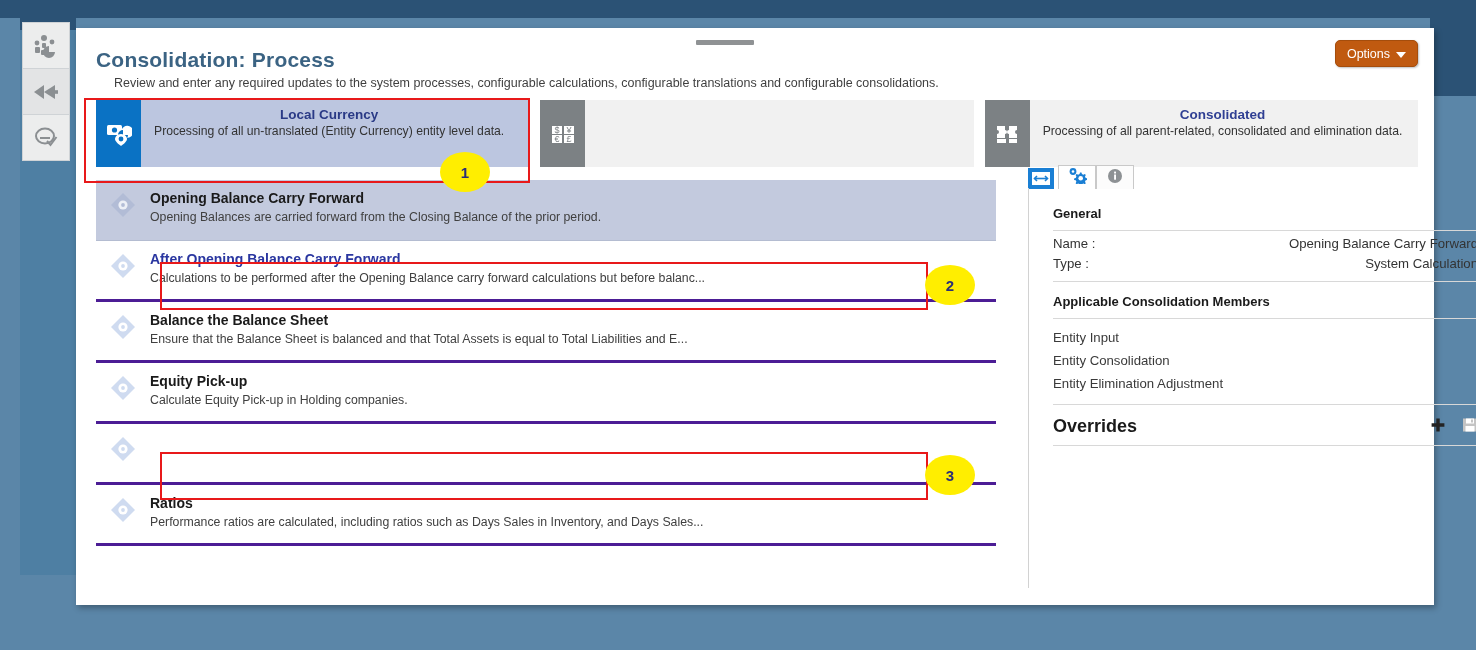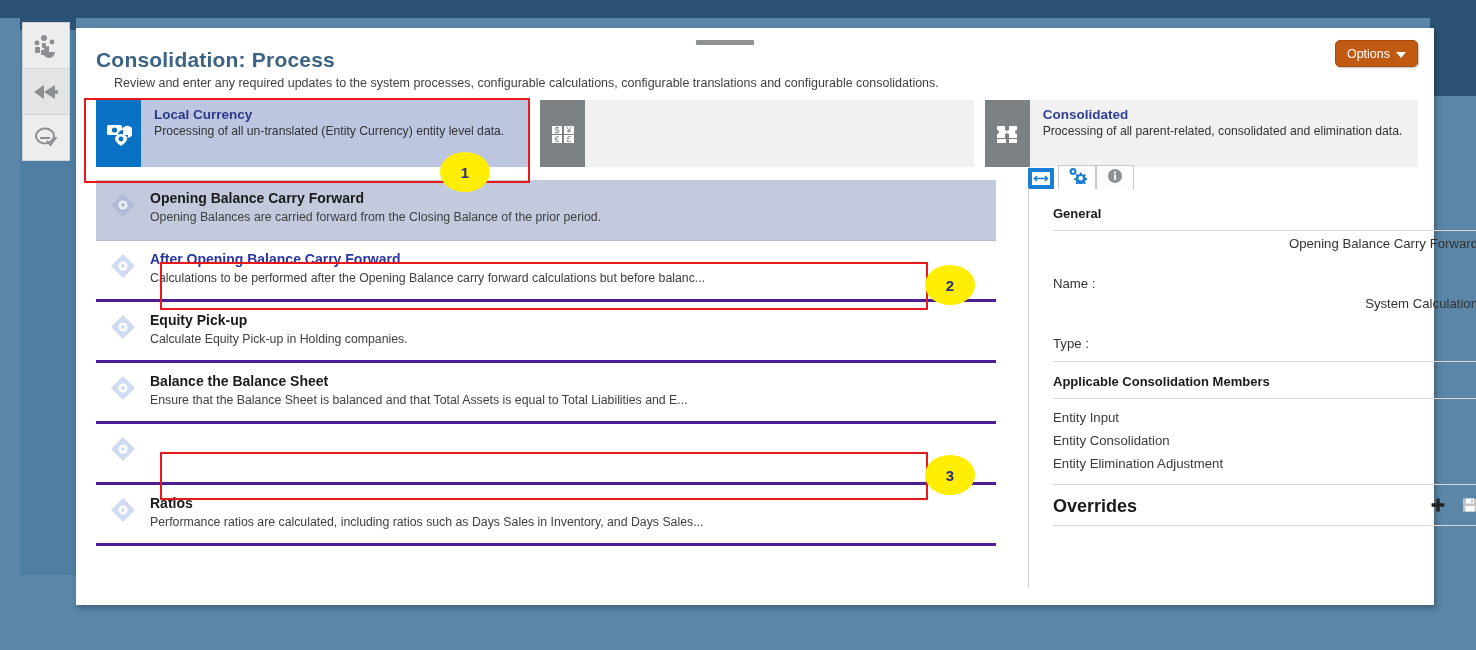--- a/index.html
+++ b/index.html
@@ -50,21 +50,21 @@
     box-shadow:1px 1px 2px rgba(0,0,0,.25);
   }
   .caret-dn{width:0;height:0;border-left:5px solid transparent;border-right:5px solid transparent;border-top:6px solid #fff;margin-top:2px;}
 
   
   .strip{position:absolute;left:20px;top:72px;width:1322px;height:67px;display:flex;gap:11px;}
   .pcard{flex:1;display:flex;background:#f1f1f1;}
   .pcard.sel{background:#bcc6e0;}
   .pcard-icon{width:45px;display:flex;align-items:center;justify-content:center;background:#7c8184;flex:0 0 45px;}
   .pcard.sel .pcard-icon{background:#0a72c4;}
-  .pcard-body{padding:6px 0 0 13px;}
+  .pcard-body{padding:6px 0 0 13px;text-align:center;}
   .pcard-title{font-size:13.5px;font-weight:bold;color:#2f3f93;line-height:17px;}
   .pcard.sel .pcard-title{color:#2a3a86;}
   .pcard-desc{font-size:12.2px;color:#333;line-height:15px;margin-top:1px;}
 
   
   .list{position:absolute;left:20px;top:152px;width:900px;}
   .row{display:flex;align-items:flex-start;height:61px;border-bottom:3px solid #4c1d95;box-sizing:border-box;position:relative;}
   .row.selected{background:#c3cade;border-bottom:1px solid #b4bcd1;}
   .row-ico{width:54px;flex:0 0 54px;display:flex;align-items:center;justify-content:center;padding-top:12px;align-self:flex-start;}
   .row-txt{padding-top:9px;}
@@ -80,21 +80,21 @@
     display:flex;align-items:center;justify-content:center;box-sizing:border-box;
   }
   .ptab.inactive{background:#fcfcfc;}
   .panel{
     position:absolute;left:952px;top:160px;width:470px;height:400px;
     border-left:1px solid #d2d2d2;padding:18px 20px 0 24px;box-sizing:border-box;
   }
   .sec-head{font-size:13px;font-weight:bold;color:#1a1a1a;padding-bottom:9px;}
   .hr{border-bottom:1px solid #d8d8d8;}
   .kv{display:flex;font-size:13.2px;color:#333;padding:5px 0 0 0;}
-  .kv .k{width:70px;color:#333;margin-top:40px;}
+  .kv .k{width:70px;color:#333;}
   .kv .v{flex:1;text-align:right;color:#333;}
   .sec-head2{font-size:13px;font-weight:bold;color:#1a1a1a;padding:12px 0 9px 0;}
   .member{font-size:13.2px;color:#3a3a3a;line-height:23px;}
   .ovr-row{display:flex;align-items:center;padding:11px 0 8px 0;}
   .ovr-label{font-size:18px;font-weight:bold;color:#1a1a1a;flex:1;}
   .ovr-ico{margin-left:16px;display:flex;align-items:center;}
 
   
   .annot{position:absolute;border:2px solid #e8191a;box-sizing:border-box;pointer-events:none;}
   .badge{
@@ -258,38 +258,38 @@
         <div class="row-ico">
           <svg width="26" height="26" viewBox="0 0 26 26">
             <g>
                 <rect x="4.5" y="4.5" width="17" height="17" transform="rotate(45 13 13)" fill="#cfdbf0"></rect>
             <circle cx="13" cy="13" r="4.6" fill="#ffffff"></circle>
                 <circle cx="13" cy="13" r="1.9" fill="#cfdbf0"></circle>
               </g>
           </svg>
         </div>
         <div class="row-txt">
-          <div class="row-title">Equity Pick-up</div>
-          <div class="row-desc">Calculate Equity Pick-up in Holding companies.</div>
+          <div class="row-title">Balance the Balance Sheet</div>
+          <div class="row-desc">Ensure that the Balance Sheet is balanced and that Total Assets is equal to Total Liabilities and E...</div>
         </div>
       </div>
 
       <div class="row">
         <div class="row-ico">
           <svg width="26" height="26" viewBox="0 0 26 26">
             <g>
                 <rect x="4.5" y="4.5" width="17" height="17" transform="rotate(45 13 13)" fill="#cfdbf0"></rect>
             <circle cx="13" cy="13" r="4.6" fill="#ffffff"></circle>
                 <circle cx="13" cy="13" r="1.9" fill="#cfdbf0"></circle>
               </g>
           </svg>
         </div>
         <div class="row-txt">
-          <div class="row-title">Balance the Balance Sheet</div>
-          <div class="row-desc">Ensure that the Balance Sheet is balanced and that Total Assets is equal to Total Liabilities and E...</div>
+          <div class="row-title">Equity Pick-up</div>
+          <div class="row-desc">Calculate Equity Pick-up in Holding companies.</div>
         </div>
       </div>
 
       <div class="row link">
         <div class="row-ico">
           <svg width="26" height="26" viewBox="0 0 26 26">
             <g>
                 <rect x="4.5" y="4.5" width="17" height="17" transform="rotate(45 13 13)" fill="#cfdbf0"></rect>
             <circle cx="13" cy="13" r="4.6" fill="#ffffff"></circle>
                 <circle cx="13" cy="13" r="1.9" fill="#cfdbf0"></circle>

